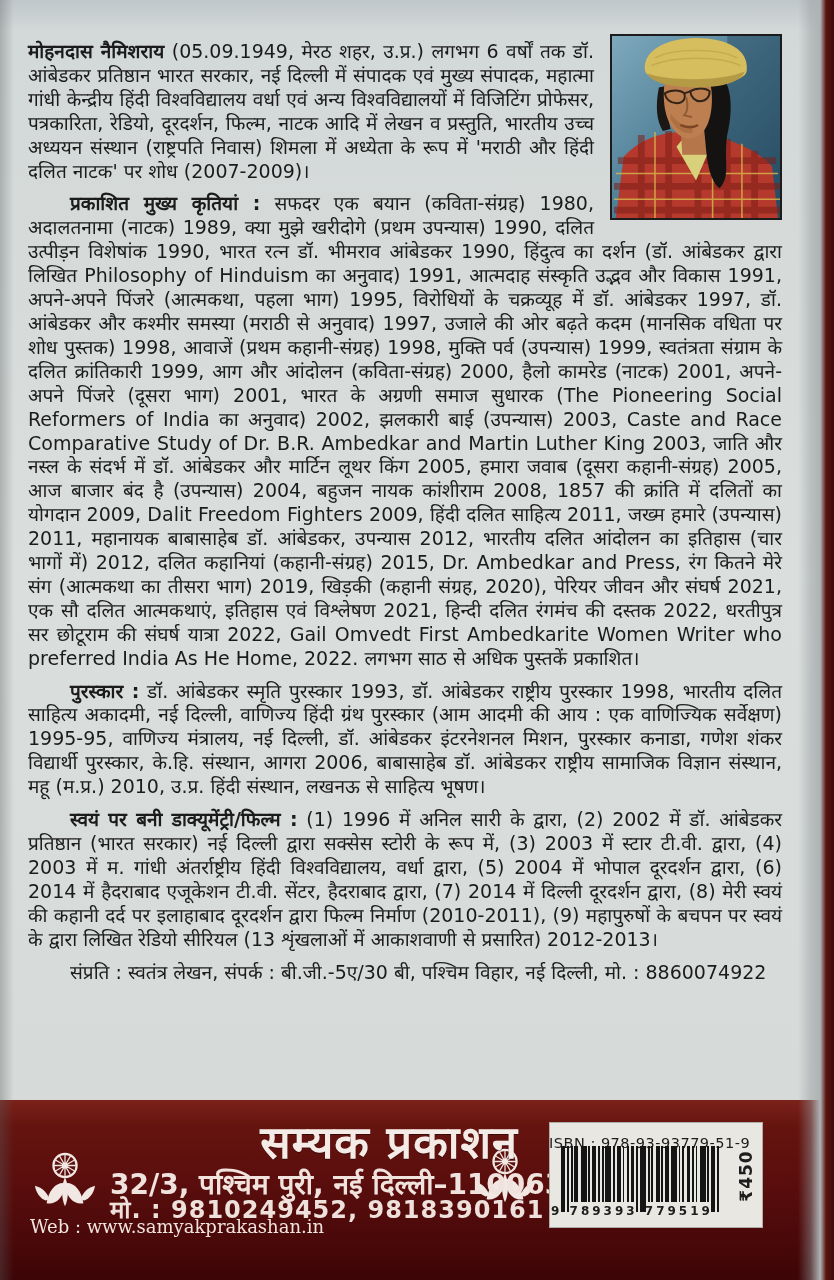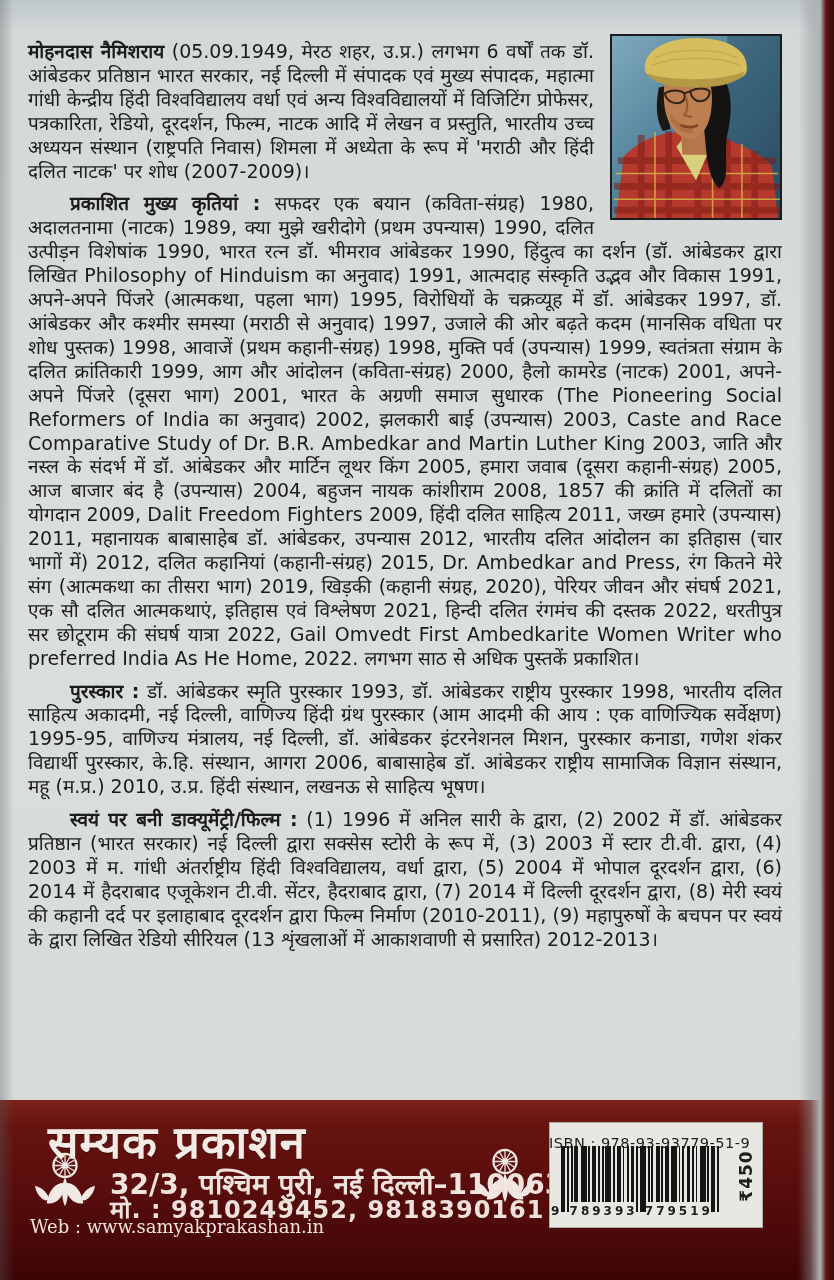--- a/index.html
+++ b/index.html
@@ -38,21 +38,21 @@
   }
   .photo-frame svg{display:block;width:100%;height:100%;}
   .contact-line{text-align:left;}
   
   .footer{
     position:absolute;left:0;right:0;top:1100px;bottom:0;
     background:linear-gradient(180deg,#7b221b 0%,#66140f 14%,#5a0e0d 45%,#4a0809 78%,#3c0506 100%);
     color:#f2e6e1;z-index:5;
   }
   .pub-name{
-    position:absolute;left:48px;top:10px;width:470px;text-align:left;
+    position:absolute;left:48px;top:10px;width:470px;text-align:right;
     font-size:45px;font-weight:700;letter-spacing:1px;color:#f4eae6;
     text-shadow:0 1px 0 rgba(0,0,0,.4);white-space:nowrap;
   }
   .pub-address{
     position:absolute;left:110px;top:64px;width:350px;text-align:center;
     font-size:28px;font-weight:700;color:#f0e2dd;white-space:nowrap;
   }
   .pub-phones{
     position:absolute;left:110px;top:92px;width:350px;text-align:left;
     font-size:24px;font-weight:700;letter-spacing:1px;color:#eee0da;white-space:nowrap;
@@ -151,20 +151,21 @@
     </div>
 
     <p><b class="lead">मोहनदास नैमिशराय</b><span> (05.09.1949, मेरठ शहर, उ.प्र.) लगभग 6 वर्षों तक डॉ. आंबेडकर प्रतिष्ठान भारत सरकार, नई दिल्ली में संपादक एवं मुख्य संपादक, महात्मा गांधी केन्द्रीय हिंदी विश्वविद्यालय वर्धा एवं अन्य विश्वविद्यालयों में विजिटिंग प्रोफेसर, पत्रकारिता, रेडियो, दूरदर्शन, फिल्म, नाटक आदि में लेखन व प्रस्तुति, भारतीय उच्च अध्ययन संस्थान (राष्ट्रपति निवास) शिमला में अध्येता के रूप में 'मराठी और हिंदी दलित नाटक' पर शोध (2007-2009)।</span></p>
 
     <p class="indent"><b class="lead">प्रकाशित मुख्य कृतियां :</b><span> सफदर एक बयान (कविता-संग्रह) 1980, अदालतनामा (नाटक) 1989, क्या मुझे खरीदोगे (प्रथम उपन्यास) 1990, दलित उत्पीड़न विशेषांक 1990, भारत रत्न डॉ. भीमराव आंबेडकर 1990, हिंदुत्व का दर्शन (डॉ. आंबेडकर द्वारा लिखित Philosophy of Hinduism का अनुवाद) 1991, आत्मदाह संस्कृति उद्भव और विकास 1991, अपने-अपने पिंजरे (आत्मकथा, पहला भाग) 1995, विरोधियों के चक्रव्यूह में डॉ. आंबेडकर 1997, डॉ. आंबेडकर और कश्मीर समस्या (मराठी से अनुवाद) 1997, उजाले की ओर बढ़ते कदम (मानसिक वधिता पर शोध पुस्तक) 1998, आवाजें (प्रथम कहानी-संग्रह) 1998, मुक्ति पर्व (उपन्यास) 1999, स्वतंत्रता संग्राम के दलित क्रांतिकारी 1999, आग और आंदोलन (कविता-संग्रह) 2000, हैलो कामरेड (नाटक) 2001, अपने-अपने पिंजरे (दूसरा भाग) 2001, भारत के अग्रणी समाज सुधारक (The Pioneering Social Reformers of India का अनुवाद) 2002, झलकारी बाई (उपन्यास) 2003, Caste and Race Comparative Study of Dr. B.R. Ambedkar and Martin Luther King 2003, जाति और नस्ल के संदर्भ में डॉ. आंबेडकर और मार्टिन लूथर किंग 2005, हमारा जवाब (दूसरा कहानी-संग्रह) 2005, आज बाजार बंद है (उपन्यास) 2004, बहुजन नायक कांशीराम 2008, 1857 की क्रांति में दलितों का योगदान 2009, Dalit Freedom Fighters 2009, हिंदी दलित साहित्य 2011, जख्म हमारे (उपन्यास) 2011, महानायक बाबासाहेब डॉ. आंबेडकर, उपन्यास 2012, भारतीय दलित आंदोलन का इतिहास (चार भागों में) 2012, दलित कहानियां (कहानी-संग्रह) 2015, Dr. Ambedkar and Press, रंग कितने मेरे संग (आत्मकथा का तीसरा भाग) 2019, खिड़की (कहानी संग्रह, 2020), पेरियर जीवन और संघर्ष 2021, एक सौ दलित आत्मकथाएं, इतिहास एवं विश्लेषण 2021, हिन्दी दलित रंगमंच की दस्तक 2022, धरतीपुत्र सर छोटूराम की संघर्ष यात्रा 2022, Gail Omvedt First Ambedkarite Women Writer who preferred India As He Home, 2022. लगभग साठ से अधिक पुस्तकें प्रकाशित।</span></p>
 
     <p class="indent"><b class="lead">पुरस्कार :</b><span> डॉ. आंबेडकर स्मृति पुरस्कार 1993, डॉ. आंबेडकर राष्ट्रीय पुरस्कार 1998, भारतीय दलित साहित्य अकादमी, नई दिल्ली, वाणिज्य हिंदी ग्रंथ पुरस्कार (आम आदमी की आय : एक वाणिज्यिक सर्वेक्षण) 1995-95, वाणिज्य मंत्रालय, नई दिल्ली, डॉ. आंबेडकर इंटरनेशनल मिशन, पुरस्कार कनाडा, गणेश शंकर विद्यार्थी पुरस्कार, के.हि. संस्थान, आगरा 2006, बाबासाहेब डॉ. आंबेडकर राष्ट्रीय सामाजिक विज्ञान संस्थान, महू (म.प्र.) 2010, उ.प्र. हिंदी संस्थान, लखनऊ से साहित्य भूषण।</span></p>
 
     <p class="indent"><b class="lead">स्वयं पर बनी डाक्यूमेंट्री/फिल्म :</b><span> (1) 1996 में अनिल सारी के द्वारा, (2) 2002 में डॉ. आंबेडकर प्रतिष्ठान (भारत सरकार) नई दिल्ली द्वारा सक्सेस स्टोरी के रूप में, (3) 2003 में स्टार टी.वी. द्वारा, (4) 2003 में म. गांधी अंतर्राष्ट्रीय हिंदी विश्वविद्यालय, वर्धा द्वारा, (5) 2004 में भोपाल दूरदर्शन द्वारा, (6) 2014 में हैदराबाद एजूकेशन टी.वी. सेंटर, हैदराबाद द्वारा, (7) 2014 में दिल्ली दूरदर्शन द्वारा, (8) मेरी स्वयं की कहानी दर्द पर इलाहाबाद दूरदर्शन द्वारा फिल्म निर्माण (2010-2011), (9) महापुरुषों के बचपन पर स्वयं के द्वारा लिखित रेडियो सीरियल (13 शृंखलाओं में आकाशवाणी से प्रसारित) 2012-2013।</span></p>
 
+    <p class="indent contact-line">संप्रति : स्वतंत्र लेखन, संपर्क : बी.जी.-5ए/30 बी, पश्चिम विहार, नई दिल्ली, मो. : 8860074922</p>
   </div>
 
   <div class="footer">
 
     <div class="lotus lotus-left">
       <svg viewBox="0 0 64 64">
         <g stroke="#f1e7e3" fill="none" stroke-width="2.2">
           <circle cx="32" cy="16" r="12"></circle>
         </g>
         <circle cx="32" cy="16" r="3" fill="#f1e7e3"></circle>

